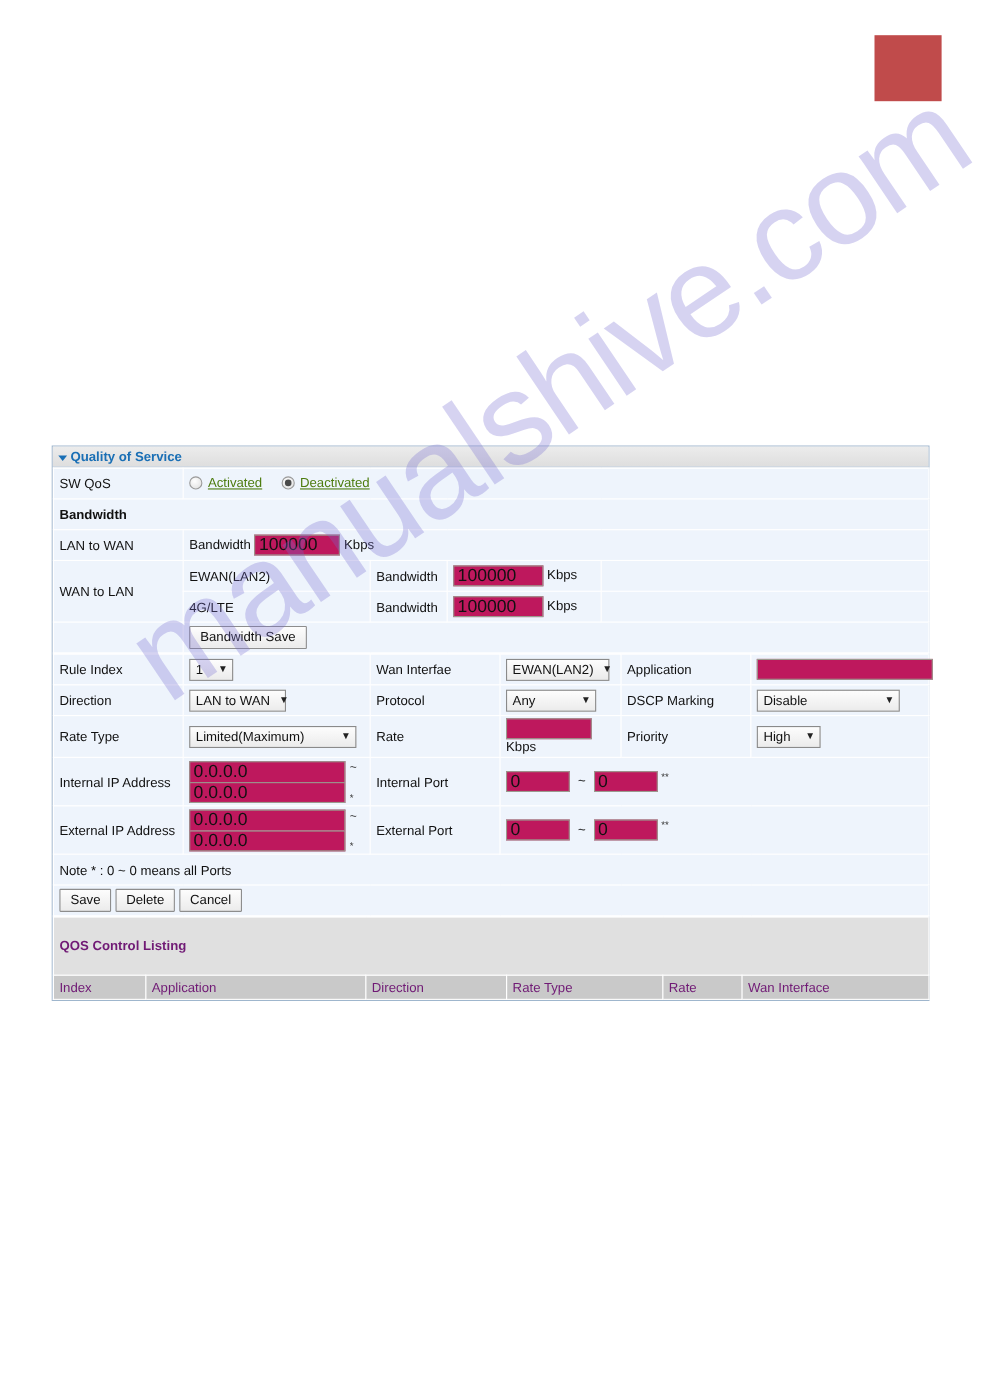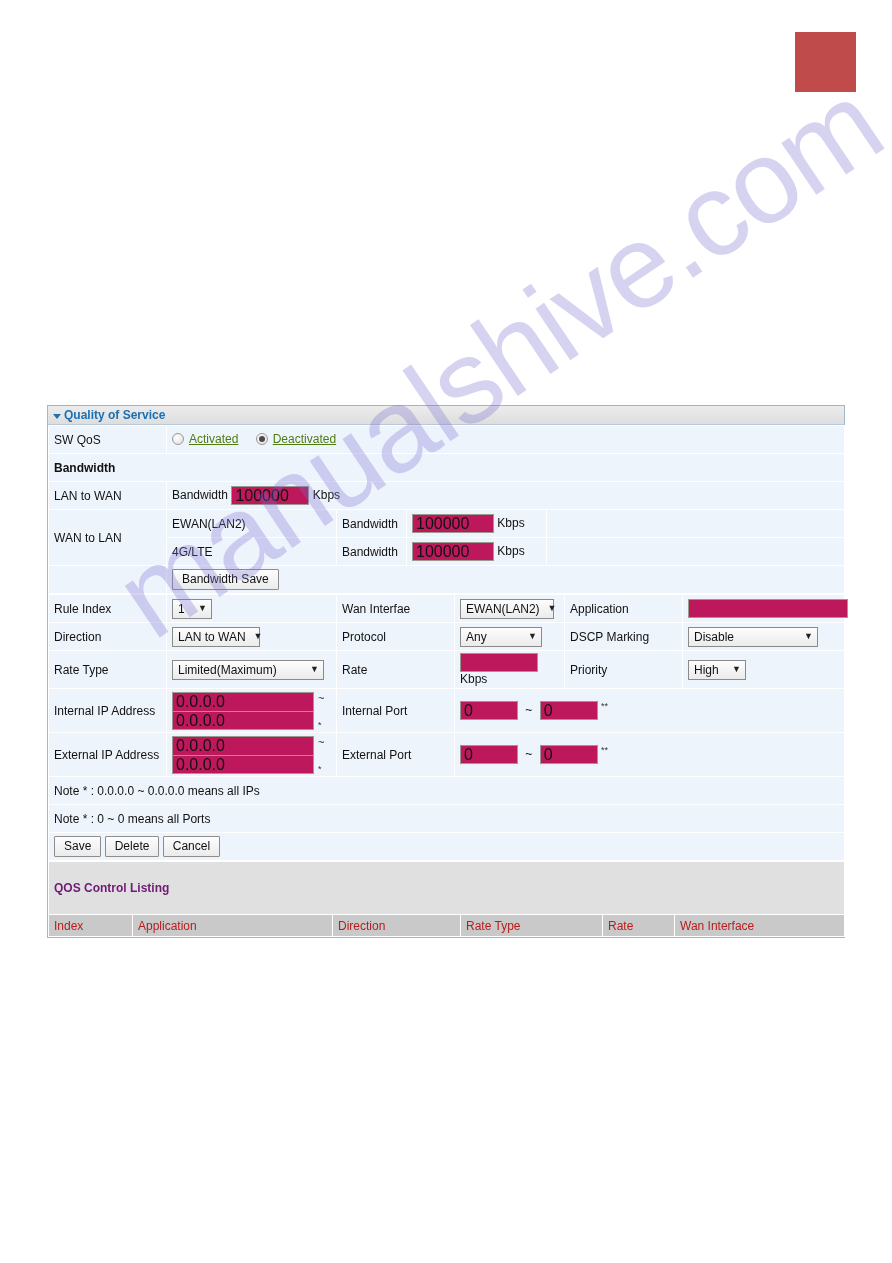--- a/index.html
+++ b/index.html
@@ -267,21 +267,21 @@
     color: #701a75;
   }
   table.listing th {
     background: #c9c9c9;
     border: 1px solid #ffffff;
     font-size: 12px;
     font-weight: normal;
     text-align: left;
     padding: 0 5px;
     height: 22px;
-    color: #b91c1c;
+    color: #701a75;
     box-sizing: border-box;
   }
 </style>
 </head>
 <body>
 
 <div id="red-block"></div>
 
 <div id="watermark">
   <div class="wm-text">manualshive.com</div>
@@ -477,23 +477,20 @@
       <td class="lbl">External Port</td>
       <td class="lightrow" colspan="3">
         <input class="tbox w-port" type="text" value="0" style="">
         <span class="tilde">~</span>
         <input class="tbox w-port" type="text" value="0" style="">
         <span class="star">**</span>
       </td>
     </tr>
 
     <tr>
-      <td class="note" colspan="6">Note * : 0.0.0.0 ~ 0.0.0.0 means all IPs</td>
-    </tr>
-    <tr>
       <td class="note" colspan="6">Note * : 0 ~ 0 means all Ports</td>
     </tr>
 
     <tr>
       <td class="btnbar" colspan="6">
         <span class="btn">Save</span>
         <span class="btn">Delete</span>
         <span class="btn">Cancel</span>
       </td>
     </tr>

